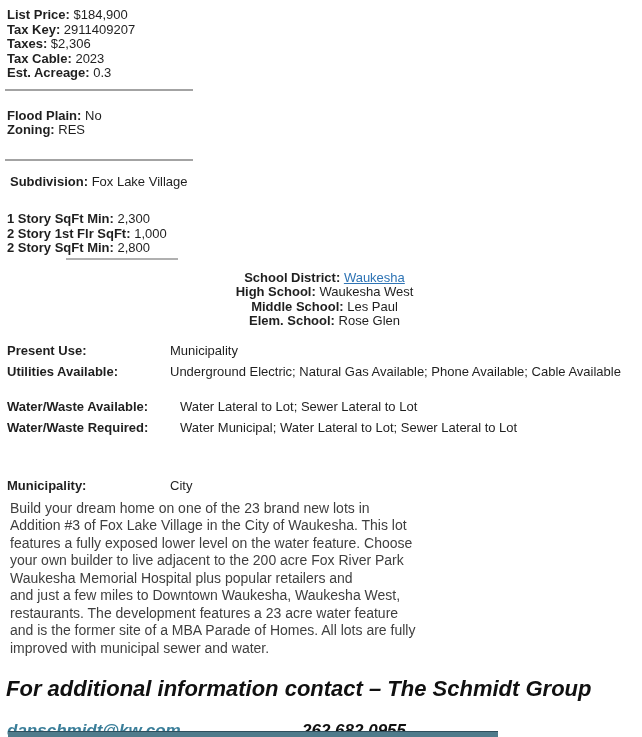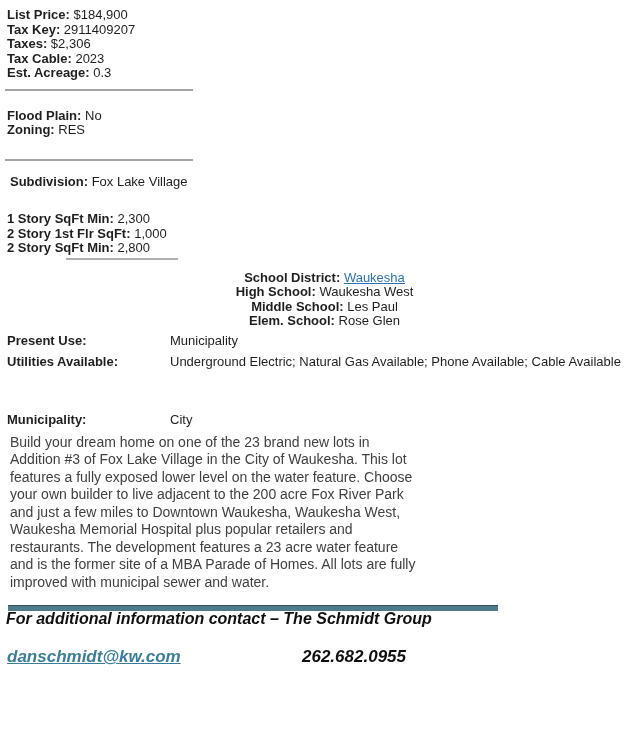--- a/index.html
+++ b/index.html
@@ -4,21 +4,21 @@
 <style>
   * { margin:0; padding:0; box-sizing:border-box; }
   html, body { width:642px; height:737px; }
   body {
     position:relative;
     background:#ffffff;
     font-family:"Liberation Sans", sans-serif;
     color:#1f1f1f;
     overflow:hidden;
   }
-  .page { position:relative; width:642px; height:611px; padding-left:7px; }
+  .page { position:relative; width:642px; height:737px; padding-left:7px; }
 
   
   .kv { font-size:13px; line-height:14.5px; }
   .kv .lbl { font-weight:bold; }
   .kv .val { font-weight:normal; }
 
   .hr-long  { height:2px; background:#a3a3a3; width:188px; margin-left:-2px; }
   .hr-short { height:2px; background:#b0b0b0; width:112px; margin-left:59px; }
 
   #summary      { padding-top:8px; }
@@ -27,35 +27,35 @@
   .hr2          { margin-top:21px; }
   #subdivision  { margin-top:14px; padding-left:3px; }
   #sqft         { margin-top:23px; }
   .hr3          { margin-top:2px; }
   #schools      { margin-top:11px;text-align:center; }
 
   a.inline-link { color:#2e74b5; text-decoration:underline; cursor:pointer; }
 
   
   .details { font-size:13px; line-height:21px; }
-  #details-a    { margin-top:1px; }
+  #details-a    { margin-top:11px; }
   #details-b    { margin-top:14px; }
   #municipality { margin-top:37px; }
   .drow { display:flex; white-space:nowrap; }
   .drow .lbl { font-weight:bold; flex:0 0 163px; }
   .drow .val { font-weight:normal; }
   .drow .val.indent { padding-left:10px; }
 
   
   #remarks { margin-top:4px; padding-left:3px; font-size:14px; line-height:17.5px; color:#3f3f3f; }
 
   
   #contact-heading {
     margin-top:19px; margin-left:-1px;
-    font-size:16px; font-weight:bold; font-style:italic; color:#101010;
+    font-size:22px; font-weight:bold; font-style:italic; color:#101010;
   }
   #contact-row {
     position:relative; margin-top:19px;
     font-size:17px; font-weight:bold; font-style:italic;
   }
   #contact-row a.email { color:#3a7e99; text-decoration:underline; cursor:pointer; }
   #contact-row .phone { position:absolute; left:295px; top:0; color:#101010; }
 
   .bottom-bar {
     position:absolute; left:8px; bottom:0;
@@ -108,35 +108,45 @@
     <div class="drow">
         <span class="lbl">Present Use:</span>
         <span class="val">Municipality</span>
       </div>
     <div class="drow">
         <span class="lbl">Utilities Available:</span>
         <span class="val">Underground Electric; Natural Gas Available; Phone Available; Cable Available</span>
       </div>
   </div>
 
+  <div class="details" id="details-b">
+    <div class="drow">
+        <span class="lbl">Water/Waste Available:</span>
+        <span class="val indent">Water Lateral to Lot; Sewer Lateral to Lot</span>
+      </div>
+    <div class="drow">
+        <span class="lbl">Water/Waste Required:</span>
+        <span class="val indent">Water Municipal; Water Lateral to Lot; Sewer Lateral to Lot</span>
+      </div>
+  </div>
 
   <div class="details" id="municipality">
     <div class="drow">
         <span class="lbl">Municipality:</span>
         <span class="val">City</span>
       </div>
   </div>
 
   <div id="remarks">
     <div>Build your dream home on one of the 23 brand new lots in</div>
     <div>Addition #3 of Fox Lake Village in the City of Waukesha. This lot</div>
     <div>features a fully exposed lower level on the water feature. Choose</div>
     <div>your own builder to live adjacent to the 200 acre Fox River Park</div>
+    <div>Waukesha Memorial Hospital plus popular retailers and</div>
     <div>and just a few miles to Downtown Waukesha, Waukesha West,</div>
-    <div>Waukesha Memorial Hospital plus popular retailers and</div>
     <div>restaurants. The development features a 23 acre water feature</div>
     <div>and is the former site of a MBA Parade of Homes. All lots are fully</div>
     <div>improved with municipal sewer and water.</div>
   </div>
 
   <div id="contact-heading">For additional information contact – The Schmidt Group</div>
 
   <div id="contact-row">
     <a class="email">danschmidt@kw.com</a>
     <span class="phone">262.682.0955</span>

